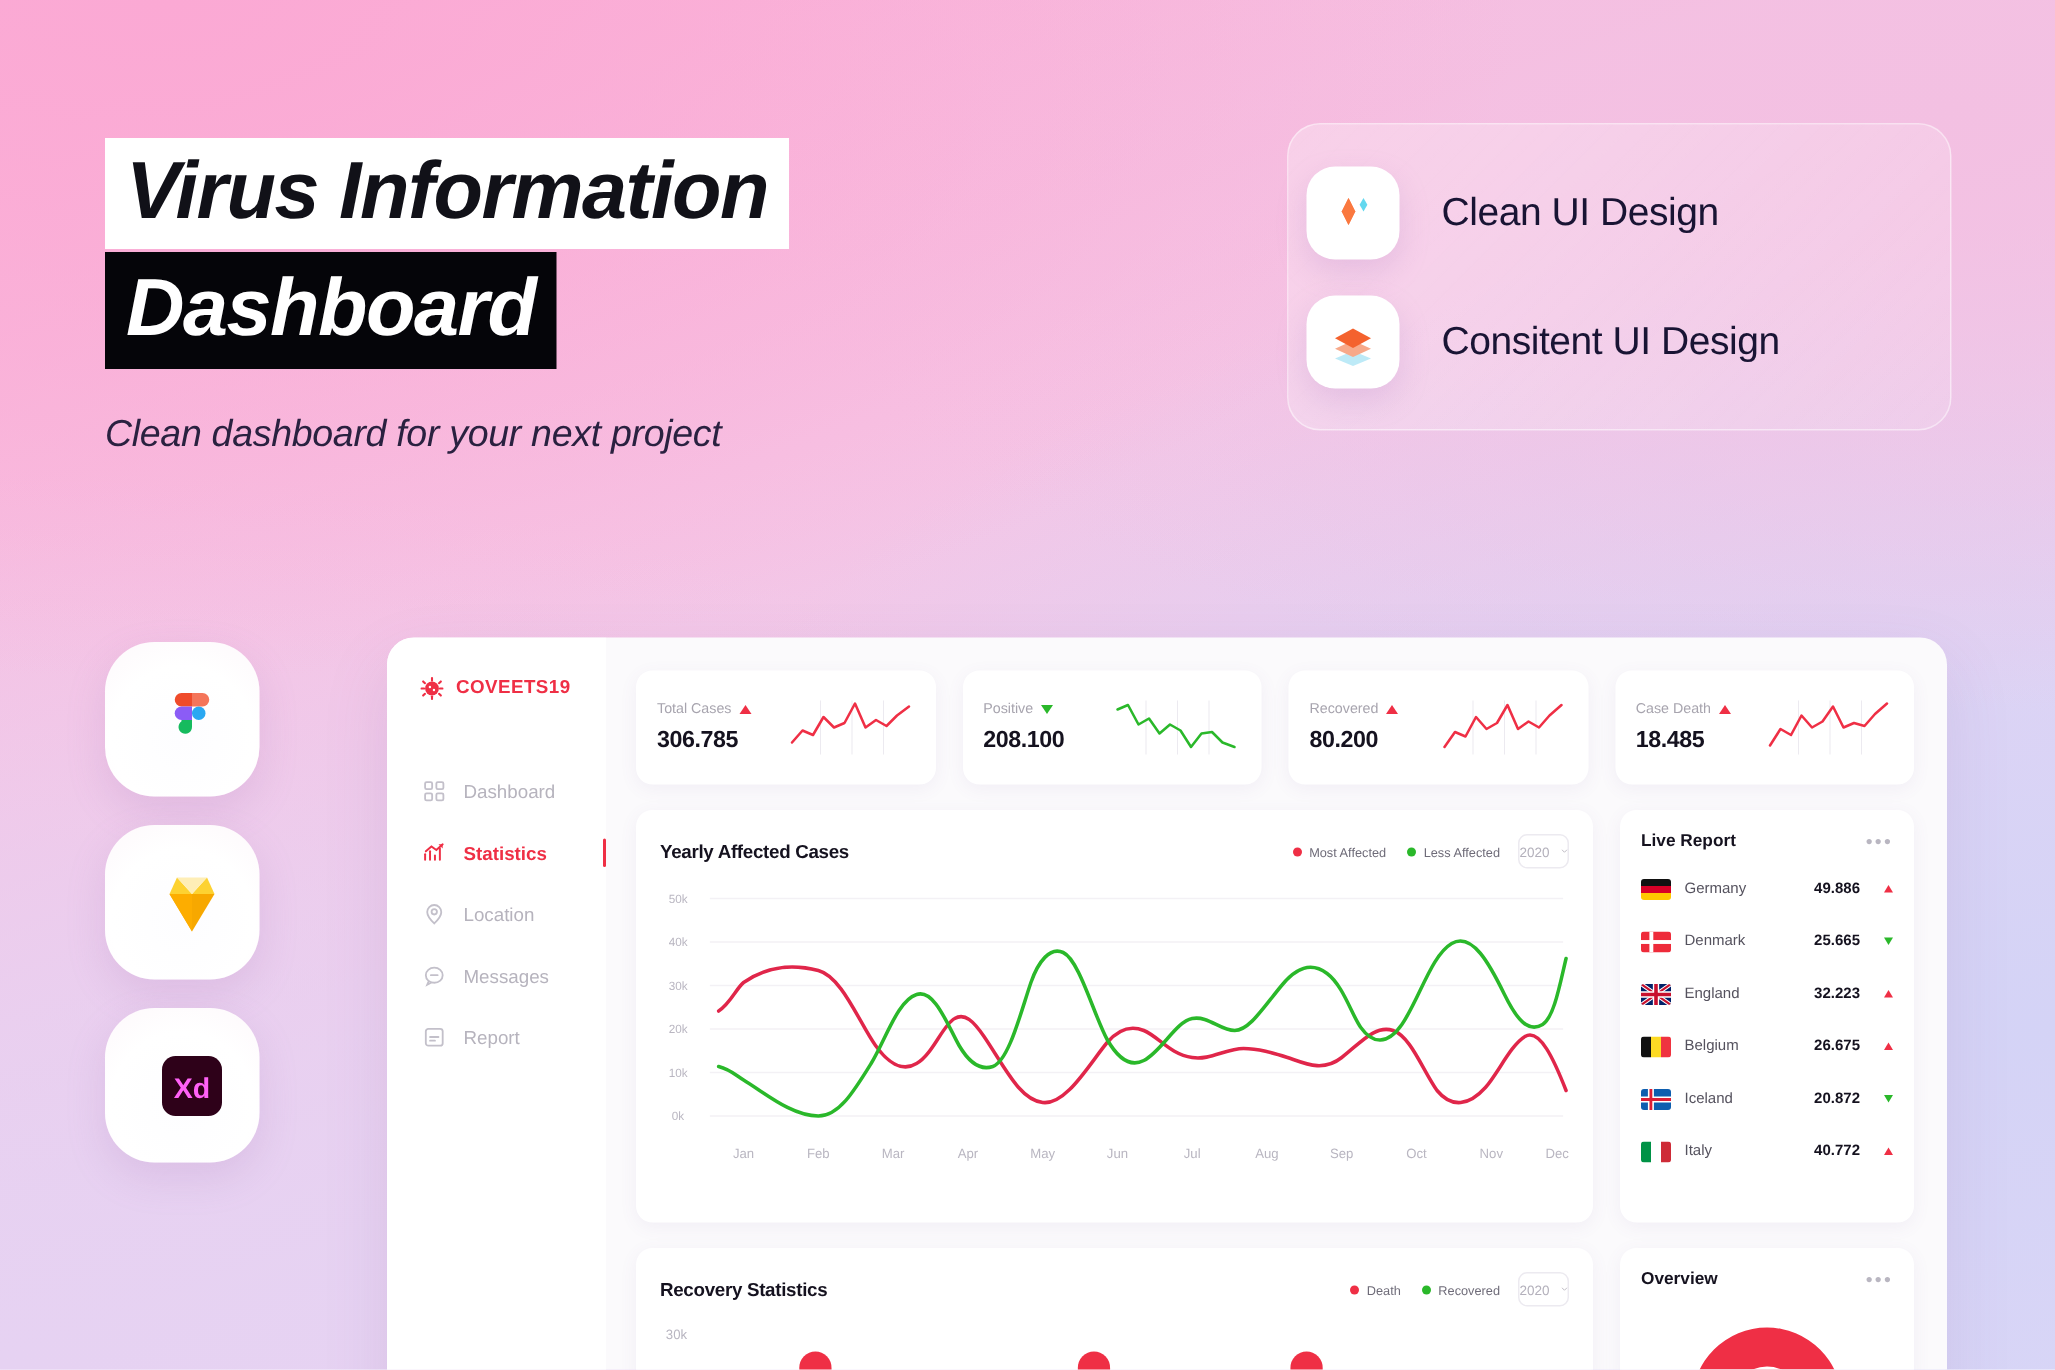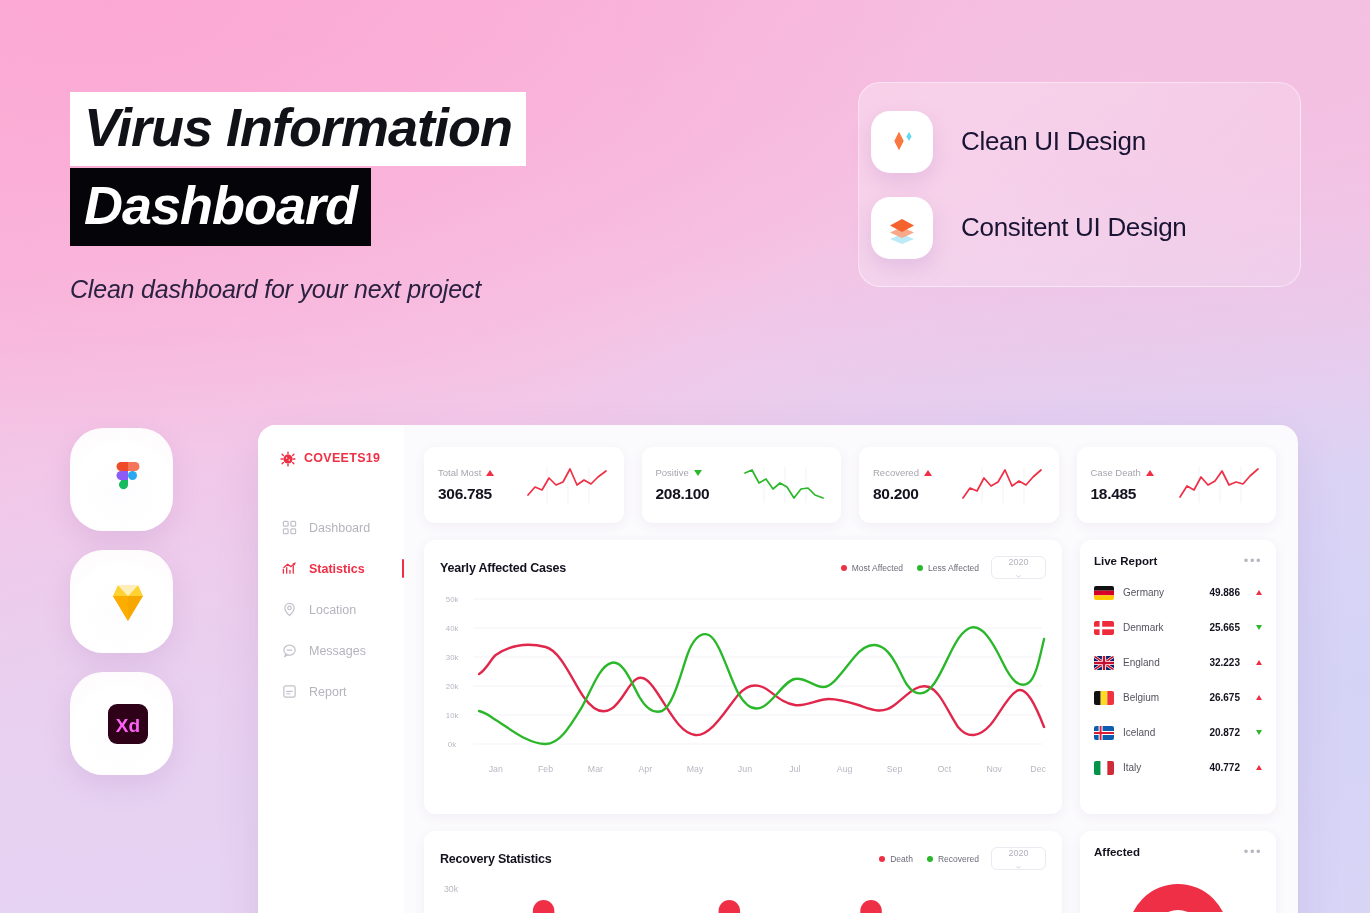--- a/index.html
+++ b/index.html
@@ -98,23 +98,23 @@
   
   .mid { display: flex; gap: 18px; }
   .card { background: #fff; border-radius: 11px; box-shadow: 0 3px 12px rgba(120,90,150,0.07); }
   .chart-card { flex: 1; padding: 16px 16px 8px 16px; }
   .card-head { display: flex; align-items: center; justify-content: space-between; }
   .card-title { font-size: 12.5px; font-weight: bold; color: #15121f; letter-spacing: -0.2px; }
   .legend { display: flex; align-items: center; gap: 14px; }
   .leg { display: flex; align-items: center; gap: 5px; font-size: 8.5px; color: #6e6b78; }
   .dot { width: 6px; height: 6px; border-radius: 50%; }
   .select {
-    margin-left: 12px; width: 55px; height: 23px; border: 1px solid #eceaf0; border-radius: 6px;
+    margin-left: 12px; width: 34px; height: 23px; border: 1px solid #eceaf0; border-radius: 6px;
     display: flex; align-items: center; justify-content: center; gap: 8px;
-    font-size: 9px; color: #b3b0bb; flex-direction: column;
+    font-size: 9px; color: #b3b0bb;
   }
 
   .side-card { width: 196px; padding: 14px 14px; flex: 0 0 auto; }
   .side-head { display: flex; align-items: center; justify-content: space-between; margin-bottom: 8px; }
   .side-title { font-size: 11.5px; font-weight: bold; color: #15121f; }
   .dots3 { color: #b9b6c1; font-size: 13px; letter-spacing: 1.5px; line-height: 1; }
   .rep-row { display: flex; align-items: center; height: 35px; gap: 9px; }
   .flag { width: 20px; height: 14px; border-radius: 2px; overflow: hidden; flex: 0 0 auto; display: block; }
   .rep-name { font-size: 10px; color: #55525e; flex: 1; }
   .rep-val { font-size: 10px; font-weight: bold; color: #15121f; margin-right: 7px; }
@@ -270,21 +270,21 @@
 
     </div>
   </div>
 
   <div class="content">
 
     <div class="stats">
       <div class="stat">
         <div>
           <div class="stat-label">
-            <span>Total Most</span>
+            <span>Total Cases</span>
             <span class="tri-up"></span>
           </div>
           <div class="stat-val">306.785</div>
         </div>
         <svg width="84" height="40" viewBox="0 0 84 40">
           <g stroke="#eceaf0" stroke-width="0.7">
               <path d="M21 2 V38"></path>
               <path d="M42 2 V38"></path>
               <path d="M63 2 V38"></path>
             </g>
@@ -525,21 +525,21 @@
           <g fill="#ef2f45">
             <rect x="95" y="20" width="22" height="30" rx="11"></rect>
             <rect x="285" y="20" width="22" height="30" rx="11"></rect>
             <rect x="430" y="20" width="22" height="30" rx="11"></rect>
           </g>
         </svg>
       </div>
 
       <div class="card over">
         <div class="side-head">
-          <div class="side-title">Affected</div>
+          <div class="side-title">Overview</div>
           <div class="dots3">•••</div>
         </div>
         <svg width="100%" height="40" viewBox="0 0 168 40" preserveAspectRatio="none" style="margin-top:6px;">
           <path d="M34 62 A50 50 0 0 1 134 62 Z" fill="#ef2f45"></path>
           <circle cx="84" cy="62" r="24" fill="#ffffff"></circle>
         </svg>
       </div>
     </div>
 
   </div>

